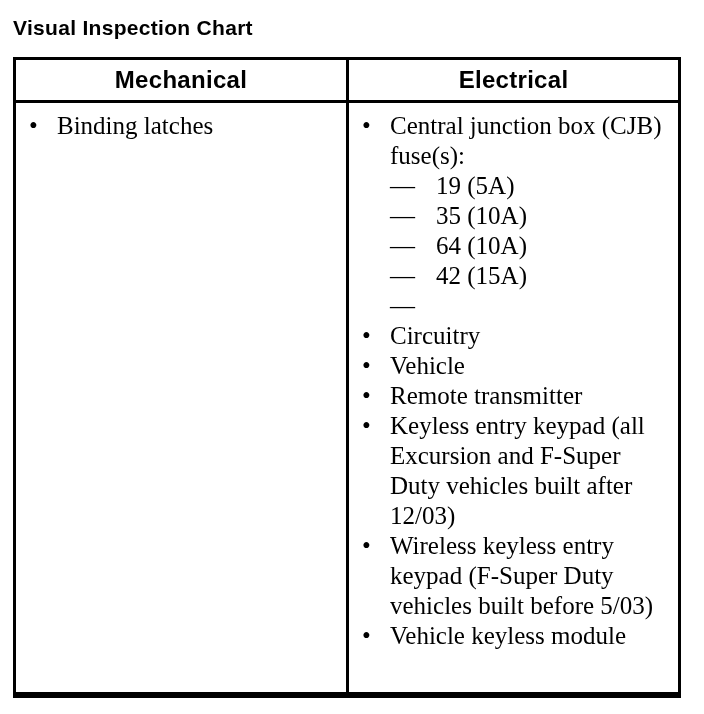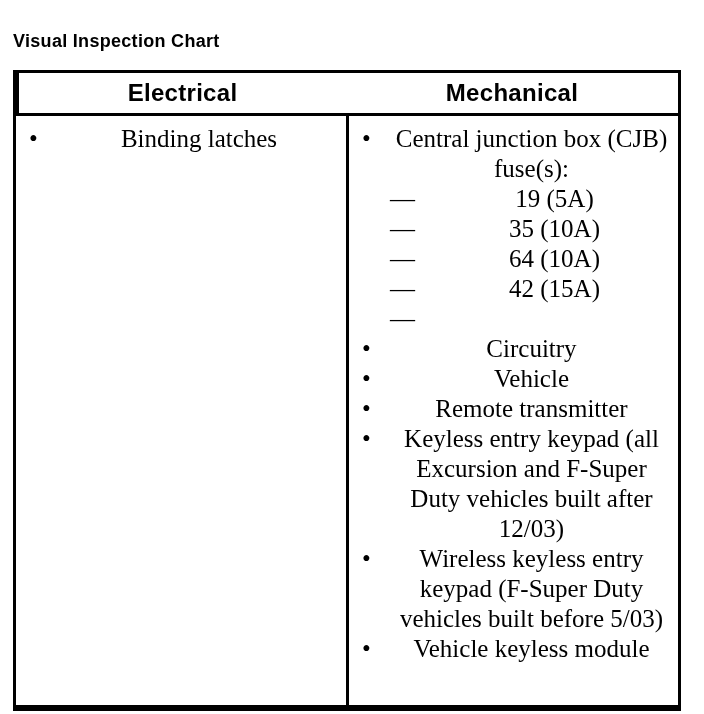--- a/index.html
+++ b/index.html
@@ -10,23 +10,23 @@
     width: 704px;
     height: 714px;
     background: #ffffff;
     color: #000000;
     overflow: hidden;
     position: relative;
   }
   .title {
     font-family: "Liberation Sans", sans-serif;
     font-weight: bold;
-    font-size: 18px;
+    font-size: 21px;
     line-height: 26px;
-    margin: 28px 0 0 13px;
+    margin: 15px 0 0 13px;
     letter-spacing: 0.3px;
   }
   .vic-table {
     margin: 16px 0 0 13px;
     width: 668px;
     box-sizing: border-box;
     border: 3px solid #000000;
     border-bottom-width: 6px;
     background: #ffffff;
   }
@@ -63,38 +63,37 @@
     border-left: 3px solid #000000;
   }
   .item {
     display: flex;
   }
   .item .marker {
     flex: 0 0 28px;
   }
   .item .text {
     flex: 1 1 auto;
-    text-align: center;
   }
   .item.dash {
     margin-left: 28px;
   }
   .item.dash .marker {
     flex: 0 0 46px;
   }
 </style>
 </head>
 <body>
 
 <div class="title">Visual Inspection Chart</div>
 
 <div class="vic-table">
   <div class="header-row">
+    <div class="header-cell left">Mechanical</div>
     <div class="header-cell right">Electrical</div>
-    <div class="header-cell left">Mechanical</div>
   </div>
   <div class="body-row">
     <div class="body-cell left">
         <div class="item bullet">
           <span class="marker">•</span>
           <span class="text">Binding latches</span>
         </div>
       </div>
     <div class="body-cell right">
         <div class="item bullet">

